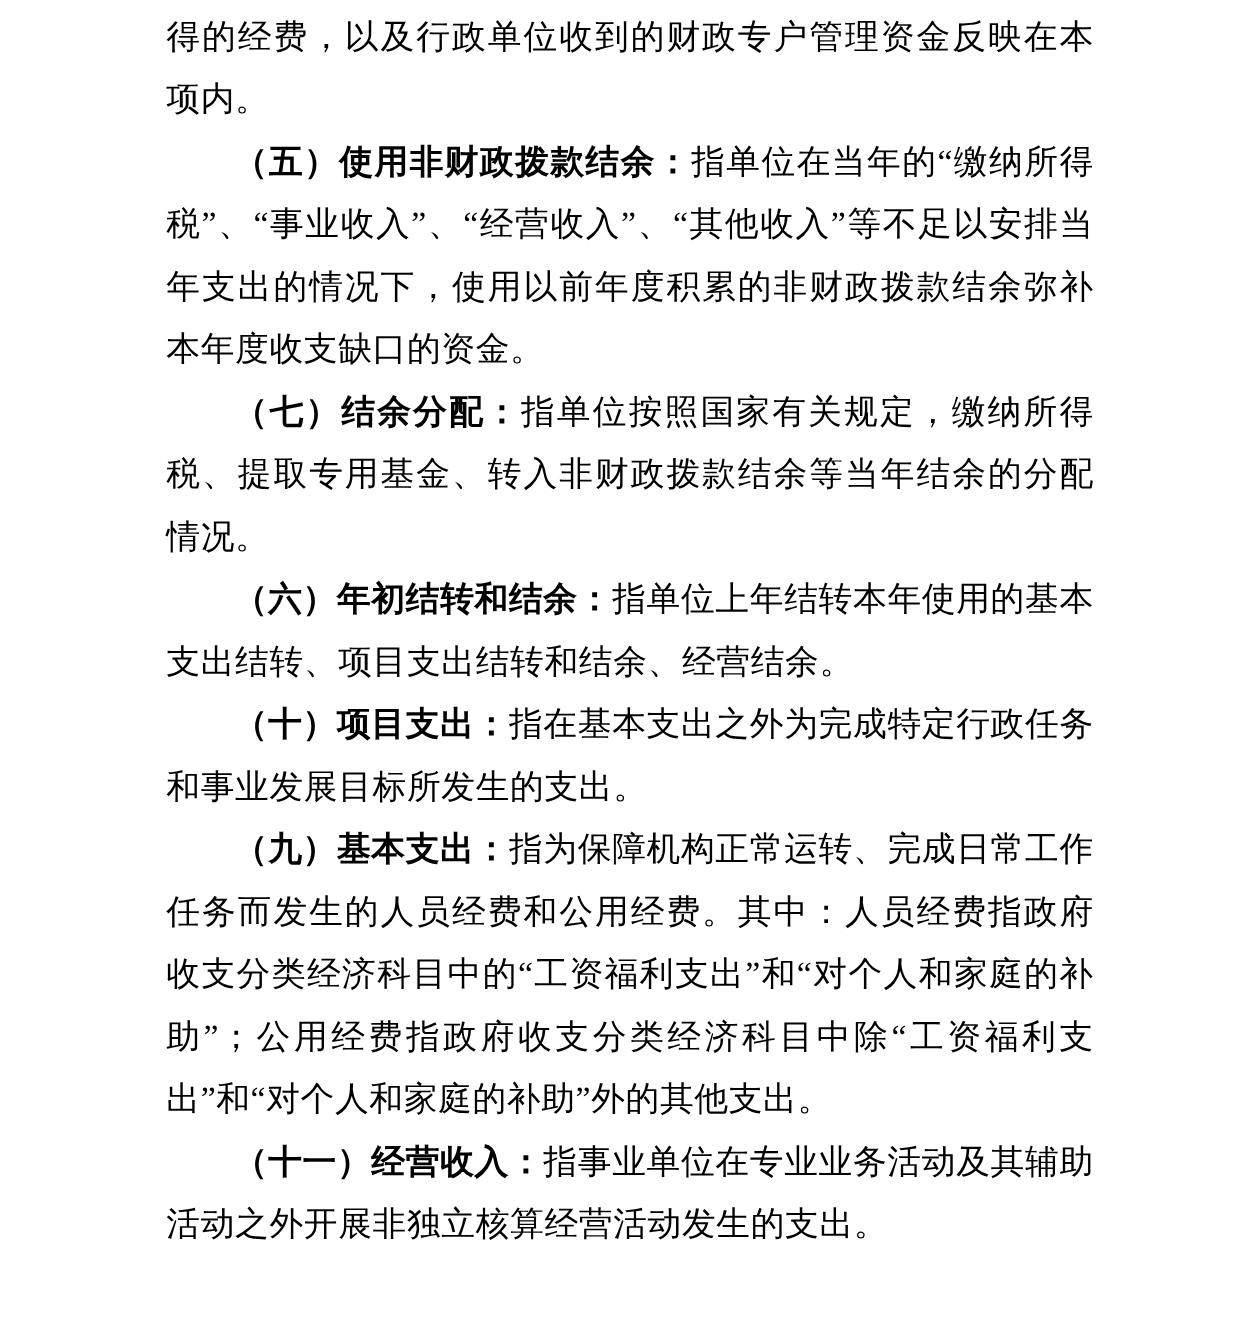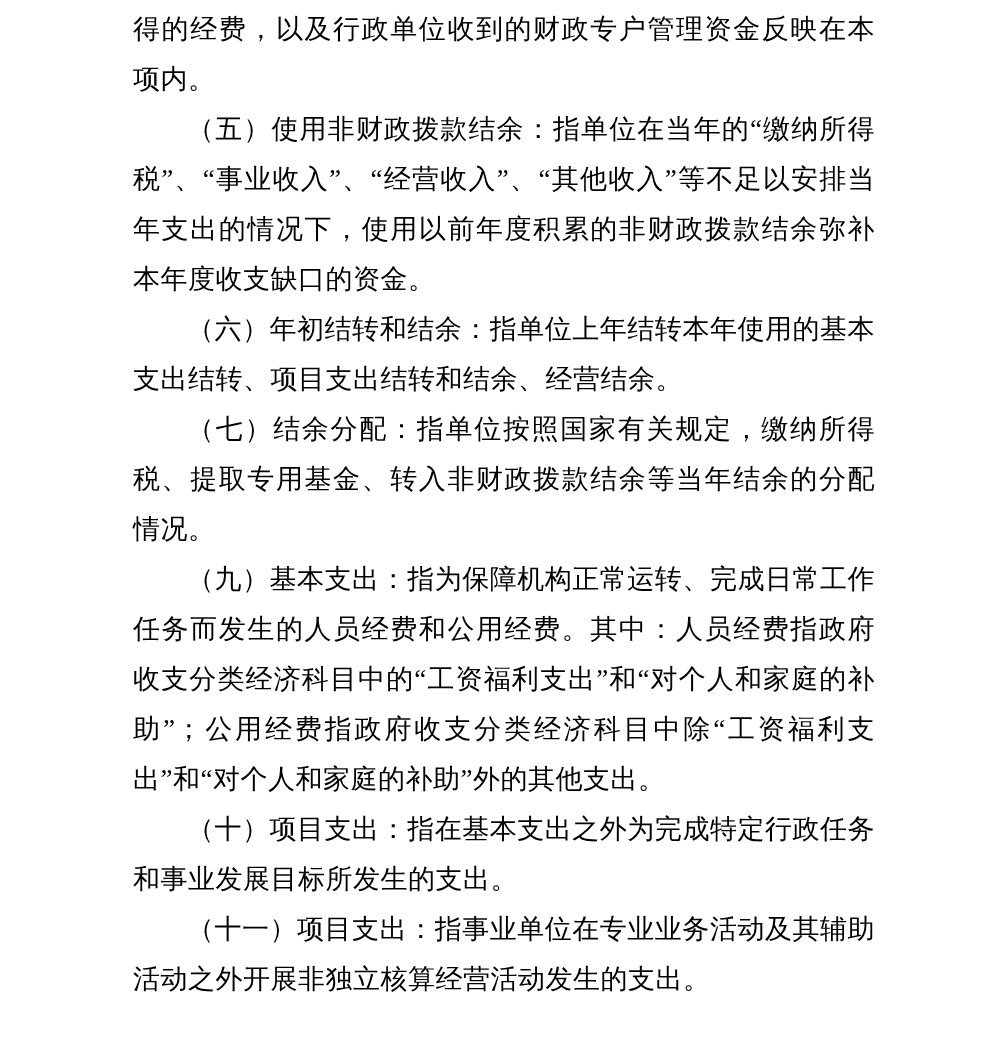--- a/index.html
+++ b/index.html
@@ -29,38 +29,38 @@
     line-height: 50px;
     letter-spacing: 0.5px;
     color: #000000;
     text-align: justify;
     text-justify: inter-ideograph;
   }
   .para.indent {
     text-indent: 2em;
   }
   .term {
-    font-weight: normal;
+    font-weight: bold;
   }
 </style>
 </head>
 <body>
 
 <div class="page">
   <div class="text-block">
 
     <p class="para"><span class="term"></span><span>得的经费，以及行政单位收到的财政专户管理资金反映在本项内。</span></p>
 
     <p class="para indent"><span class="term">（五）使用非财政拨款结余：</span><span>指单位在当年的“缴纳所得税”、“事业收入”、“经营收入”、“其他收入”等不足以安排当年支出的情况下，使用以前年度积累的非财政拨款结余弥补本年度收支缺口的资金。</span></p>
 
+    <p class="para indent"><span class="term">（七）结余分配：</span><span>指单位按照国家有关规定，缴纳所得税、提取专用基金、转入非财政拨款结余等当年结余的分配情况。</span></p>
+
     <p class="para indent"><span class="term">（六）年初结转和结余：</span><span>指单位上年结转本年使用的基本支出结转、项目支出结转和结余、经营结余。</span></p>
 
-    <p class="para indent"><span class="term">（七）结余分配：</span><span>指单位按照国家有关规定，缴纳所得税、提取专用基金、转入非财政拨款结余等当年结余的分配情况。</span></p>
 
+    <p class="para indent"><span class="term">（十）项目支出：</span><span>指在基本支出之外为完成特定行政任务和事业发展目标所发生的支出。</span></p>
 
     <p class="para indent"><span class="term">（九）基本支出：</span><span>指为保障机构正常运转、完成日常工作任务而发生的人员经费和公用经费。其中：人员经费指政府收支分类经济科目中的“工资福利支出”和“对个人和家庭的补助”；公用经费指政府收支分类经济科目中除“工资福利支出”和“对个人和家庭的补助”外的其他支出。</span></p>
 
-    <p class="para indent"><span class="term">（十）项目支出：</span><span>指在基本支出之外为完成特定行政任务和事业发展目标所发生的支出。</span></p>
-
-    <p class="para indent"><span class="term">（十一）项目支出：</span><span>指事业单位在专业业务活动及其辅助活动之外开展非独立核算经营活动发生的支出。</span></p>
+    <p class="para indent"><span class="term">（十一）经营收入：</span><span>指事业单位在专业业务活动及其辅助活动之外开展非独立核算经营活动发生的支出。</span></p>
 
   </div>
 </div>
 
 </body></html>

